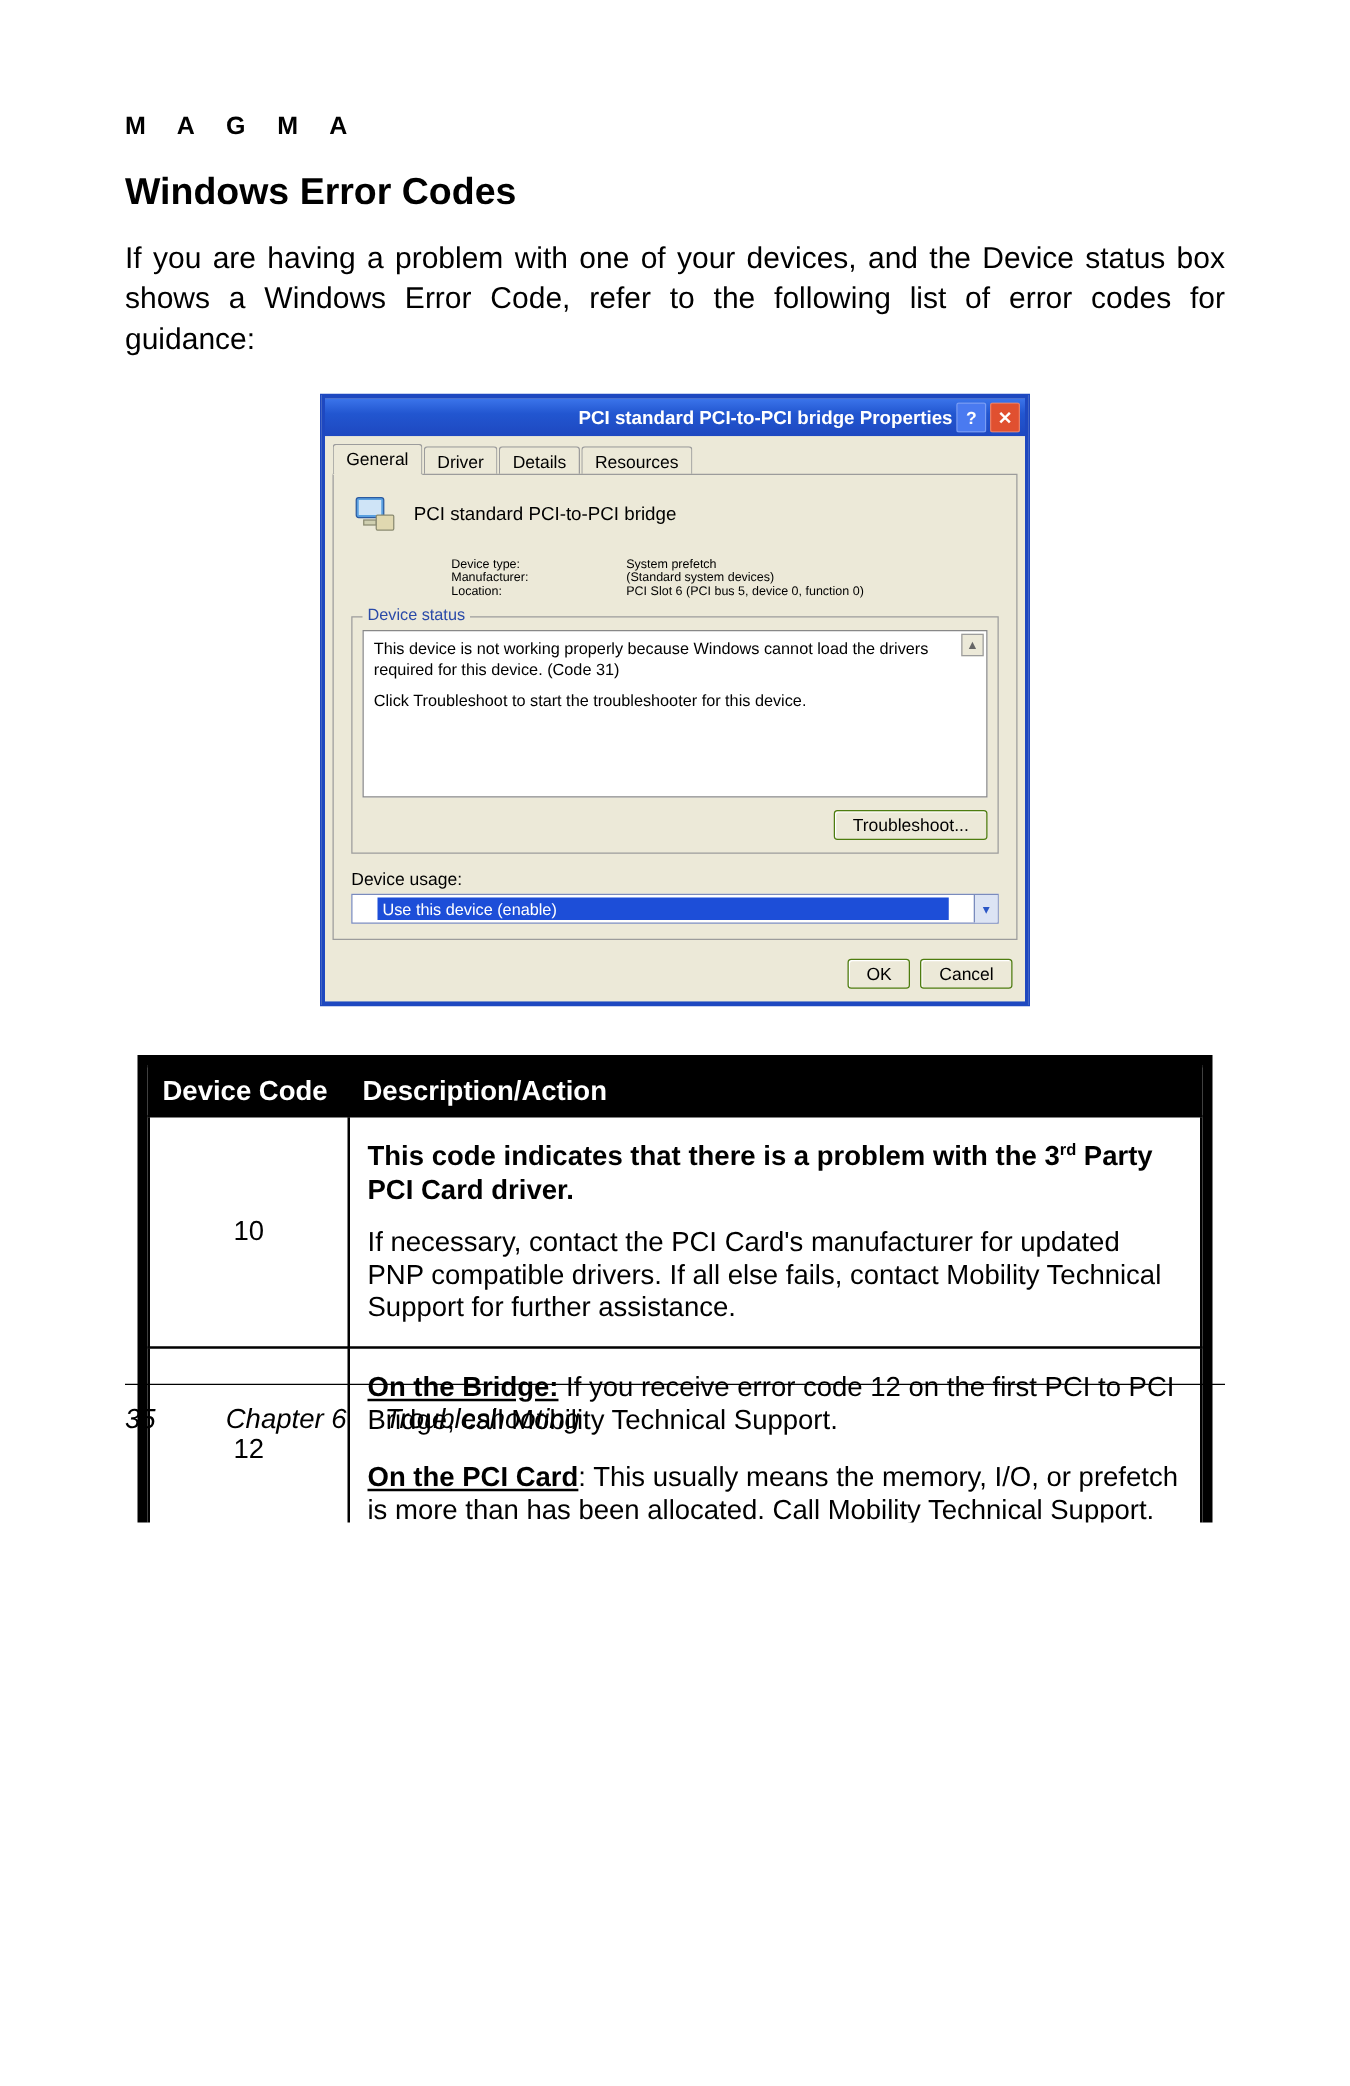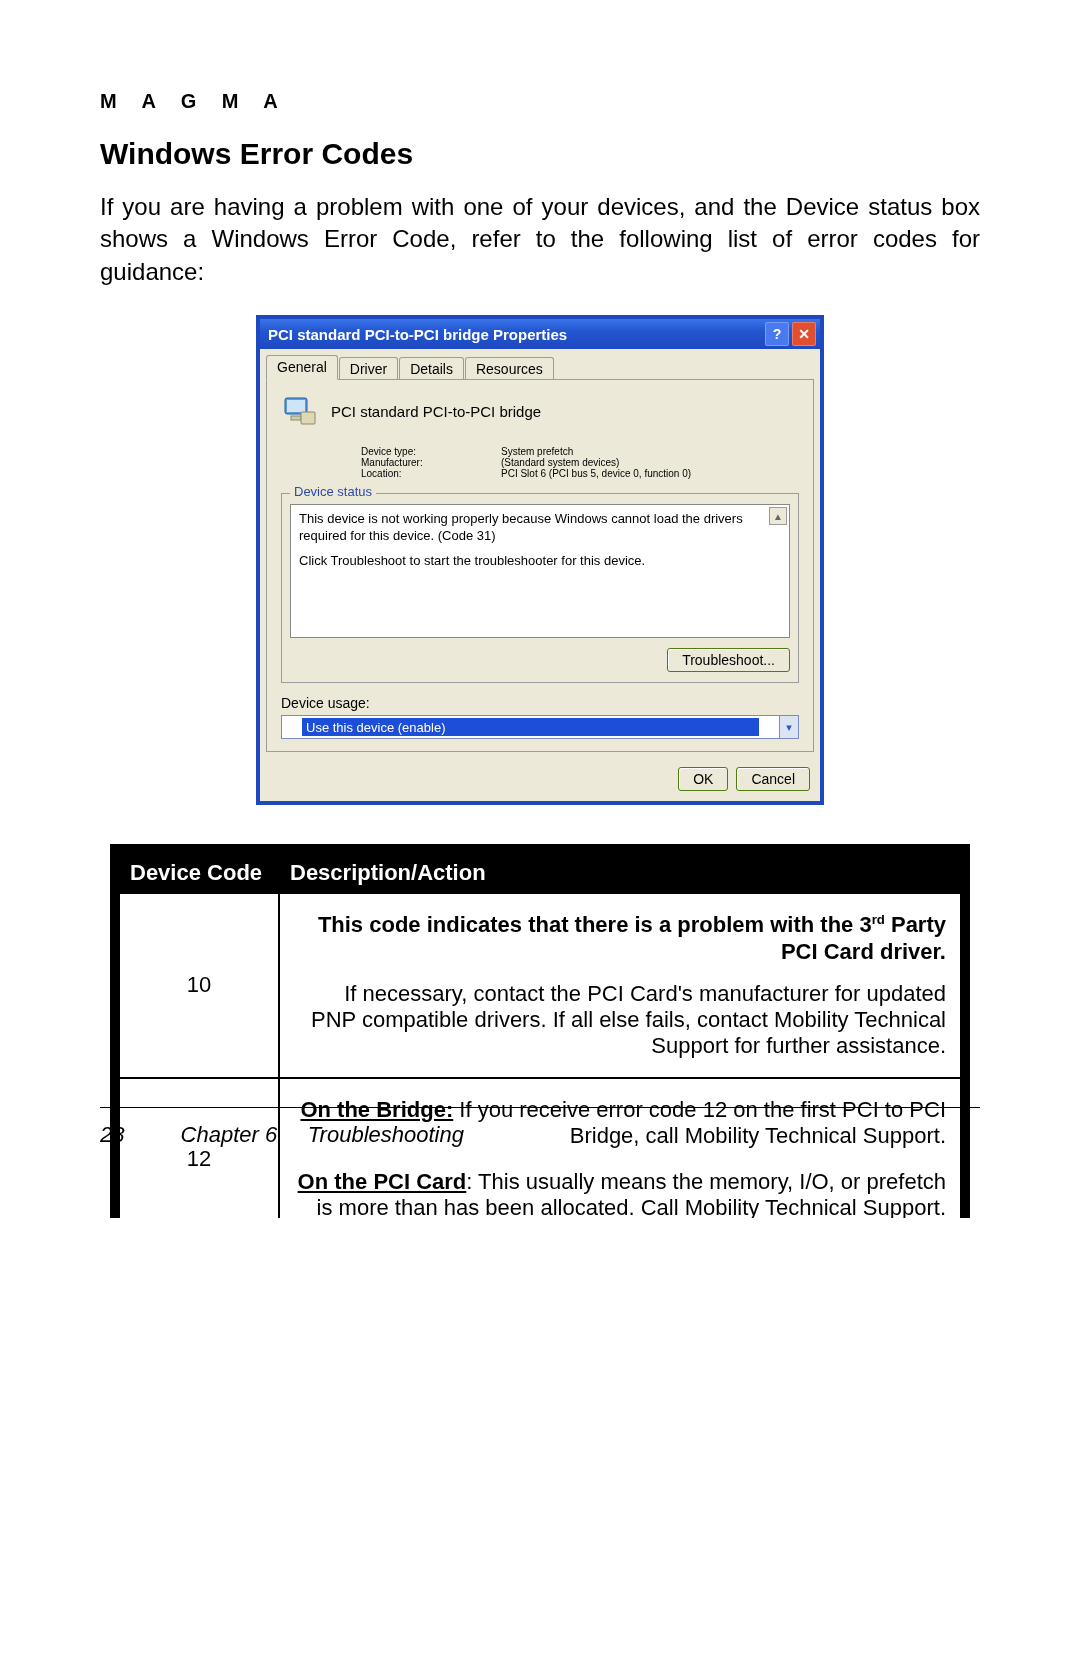--- a/index.html
+++ b/index.html
@@ -52,21 +52,21 @@
   }
   .titlebar {
     background: linear-gradient(to bottom, #3b74ea 0%, #2256d0 40%, #1e48c0 100%);
     color: #fff;
     height: 30px;
     display: flex;
     align-items: center;
     padding: 0 4px 0 8px;
     font-weight: bold;
   }
-  .titlebar-text { flex: 1; white-space: nowrap; overflow: hidden; }
+  .titlebar-text { flex: 1; white-space: nowrap; overflow: hidden; text-align: right; }
   .titlebar-btn {
     width: 22px;
     height: 22px;
     margin-left: 3px;
     display: inline-flex;
     align-items: center;
     justify-content: center;
     font-weight: bold;
     font-size: 14px;
     border-radius: 2px;
@@ -227,21 +227,20 @@
     color: #fff;
     text-align: left;
     font-weight: bold;
     padding: 6px 10px;
     border: 2px solid #000;
   }
   table.error-table td {
     border: 2px solid #000;
     padding: 18px 14px;
     vertical-align: middle;
-    text-align: right;
   }
   table.error-table td.code {
     text-align: center;
     width: 130px;
     vertical-align: middle;
   }
   .desc-bold {
     font-weight: bold;
   }
   sup { font-size: 0.6em; }
@@ -359,18 +358,18 @@
             <span class="underline">On the PCI Card</span><span>: This usually means the memory, I/O, or prefetch is more than has been allocated. Call Mobility Technical Support.</span>
           </div>
         </td>
       </tr>
     </tbody>
       </table>
   </div>
 
   <div class="footer-line"></div>
   <div class="footer">
-    <span class="pg">28</span>
+    <span class="pg">35</span>
     <span>Chapter 6</span>
     &nbsp;&nbsp;&nbsp;
     <span>Troubleshooting</span>
   </div>
 </div>
 
 </body></html>

